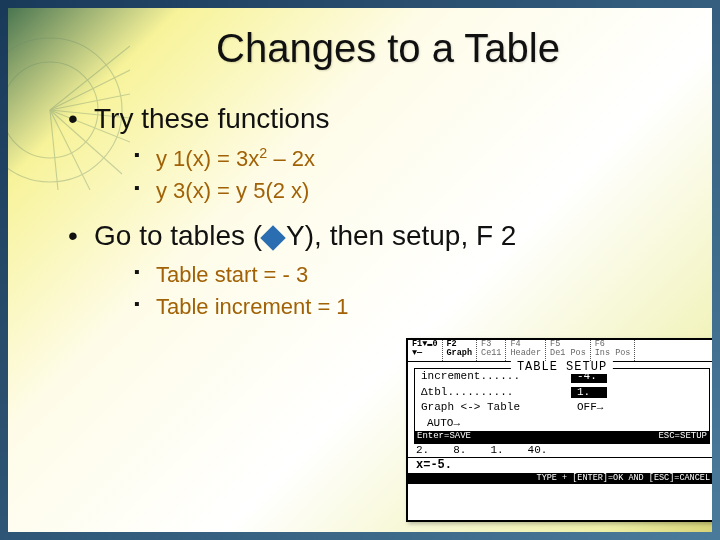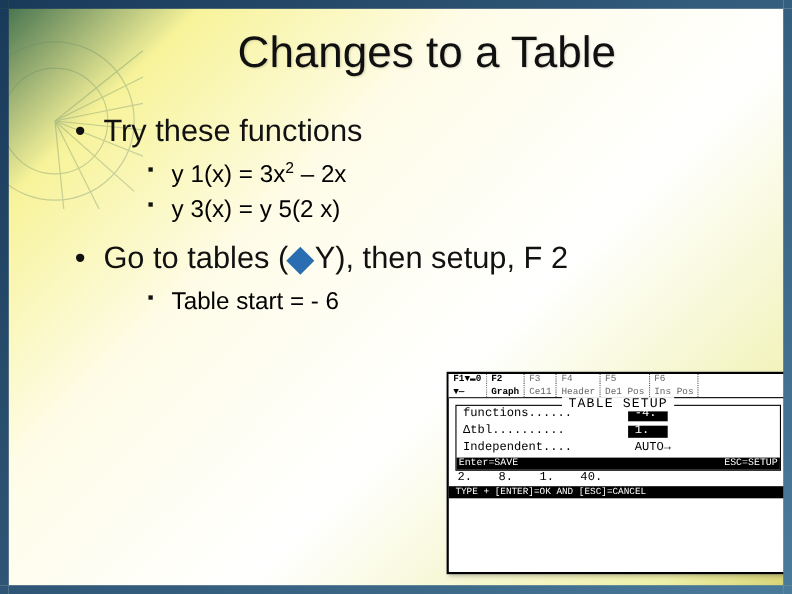--- a/index.html
+++ b/index.html
@@ -26,42 +26,42 @@
   }
   h1.title {
     text-align: center; font-size: 40px; font-weight: 400;
     color: #101010; margin: 6px 0 32px 0;
     text-shadow: 1px 1px 2px rgba(0,0,0,0.15);
   }
   ul.lvl1 { list-style: none; }
   ul.lvl1 > li { font-size: 28px; color: #111; margin: 10px 0 12px 0; position: relative; padding-left: 26px; }
   ul.lvl1 > li::before { content: "•"; position: absolute; left: 0; top: 0; font-size: 28px; color: #111; }
   ul.lvl2 { list-style: none; margin: 10px 0 16px 40px; }
-  ul.lvl2 > li { font-size: 22px; color: #000000; margin: 6px 0; position: relative; padding-left: 22px; }
+  ul.lvl2 > li { font-size: 22px; color: #a16207; margin: 6px 0; position: relative; padding-left: 22px; }
   ul.lvl2 > li::before { content: "▪"; position: absolute; left: 0; top: 1px; font-size: 16px; color: #111; }
   .sup { font-size: 0.65em; vertical-align: super; }
   .diamond {
     display: inline-block; width: 18px; height: 18px; background: #2a6db0;
     transform: rotate(45deg); margin: 0 4px -2px 2px;
   }
   .calc-wrap {
     position: absolute; right: 22px; bottom: 18px;
     width: 312px; height: 184px;
     background: #ffffff; border: 2px solid #000;
     font-family: "Courier New", monospace; font-size: 12px;
     line-height: 1.05; color: #000;
     box-shadow: 2px 2px 4px rgba(0,0,0,0.25);
   }
   .calc-tabs {
     display: flex; height: 22px; border-bottom: 1px solid #000;
     background: #fff;
   }
   .calc-tab {
     flex: 0 0 auto; border-right: 1px dotted #555; padding: 0 4px;
-    font-size: 8.5px; display: flex; flex-direction: column; justify-content: space-between;
+    font-size: 8.5px; display: flex; flex-direction: column; justify-content: flex-start;
     color: #666; white-space: pre;
   }
   .calc-tab.on { color: #000; font-weight: bold; background: #fff; }
   .calc-dialog {
     position: relative; margin: 6px 6px 0 6px; border: 1px solid #000;
     background: #fff;
   }
   .calc-dialog-title {
     position: absolute; top: -8px; left: 50%; transform: translateX(-50%);
     background: #fff; padding: 0 6px; font-size: 12px; letter-spacing: 1px;
@@ -75,21 +75,21 @@
     display: flex; justify-content: space-between; padding: 1px 2px;
   }
   .calc-row {
     display: flex; padding: 1px 8px; font-size: 11px; gap: 24px;
   }
   .calc-x {
     border-top: 1px solid #000; padding: 1px 8px;
     font-size: 12px; font-weight: bold;
   }
   .calc-status {
-    background: #000; color: #fff; font-size: 8.5px; padding: 1px 6px;
+    background: #000; color: #fff; font-size: 8.5px; padding: 1px 6px; text-align: right;
   }
 </style>
 </head>
 <body>
 
 <svg class="corner-deco" viewBox="0 0 100 100">
   <g stroke="#6a8a6a" stroke-width="0.7">
     <line x1="50" y1="50" x2="100" y2="10"></line>
       <line x1="50" y1="50" x2="100" y2="25"></line>
     <line x1="50" y1="50" x2="100" y2="40"></line>
@@ -113,59 +113,64 @@
       <ul class="lvl2">
         <li>
           <span>y 1(x) = 3x</span><span class="sup">2</span><span> – 2x</span>
         </li>
         <li>y 3(x) = y 5(2 x)</li>
       </ul>
     </li>
     <li>
       <span>Go to tables (</span><span class="diamond"></span><span>Y), then setup, F 2</span>
       <ul class="lvl2">
-        <li>Table start = - 6</li>
+        <li>Table start = - 3</li>
+        <li>Table increment = 1</li>
       </ul>
     </li>
   </ul>
 
   <div class="calc-wrap">
     <div class="calc-tabs">
       <div class="calc-tab on"><span>F1▼▬0</span><span>▼—</span></div>
       <div class="calc-tab on"><span>F2</span><span>Graph</span></div>
       <div class="calc-tab"><span>F3</span><span>Ce11</span></div>
       <div class="calc-tab"><span>F4</span><span>Header</span></div>
       <div class="calc-tab"><span>F5</span><span>De1 Pos</span></div>
       <div class="calc-tab"><span>F6</span><span>Ins Pos</span></div>
     </div>
 
     <div class="calc-dialog">
       <div class="calc-dialog-title">TABLE SETUP</div>
       <div class="calc-line">
-        <span class="lbl">functions...... </span>
+        <span class="lbl">increment...... </span>
         <span class="val">-4.</span>
       </div>
       <div class="calc-line">
         <span class="lbl">Δtbl.......... </span>
         <span class="val">1.</span>
       </div>
       <div class="calc-line">
-        <span class="lbl">Independent....</span>
+        <span class="lbl">Graph &lt;-&gt; Table</span>
+        <span class="val plain">OFF→</span>
+      </div>
+      <div class="calc-line">
         <span class="val plain">AUTO→</span>
       </div>
       <div class="calc-foot">
         <span>Enter=SAVE</span>
         <span>ESC=SETUP</span>
       </div>
     </div>
 
     <div class="calc-row">
       <span>2.</span>
       <span>8.</span>
       <span>1.</span>
       <span>40.</span>
     </div>
+    <div class="calc-x">x=-5.</div>
     <div class="calc-status">TYPE + [ENTER]=OK AND [ESC]=CANCEL</div>
   </div>
 
 </div>
 
 <div class="frame"></div>
 
 </body></html>

